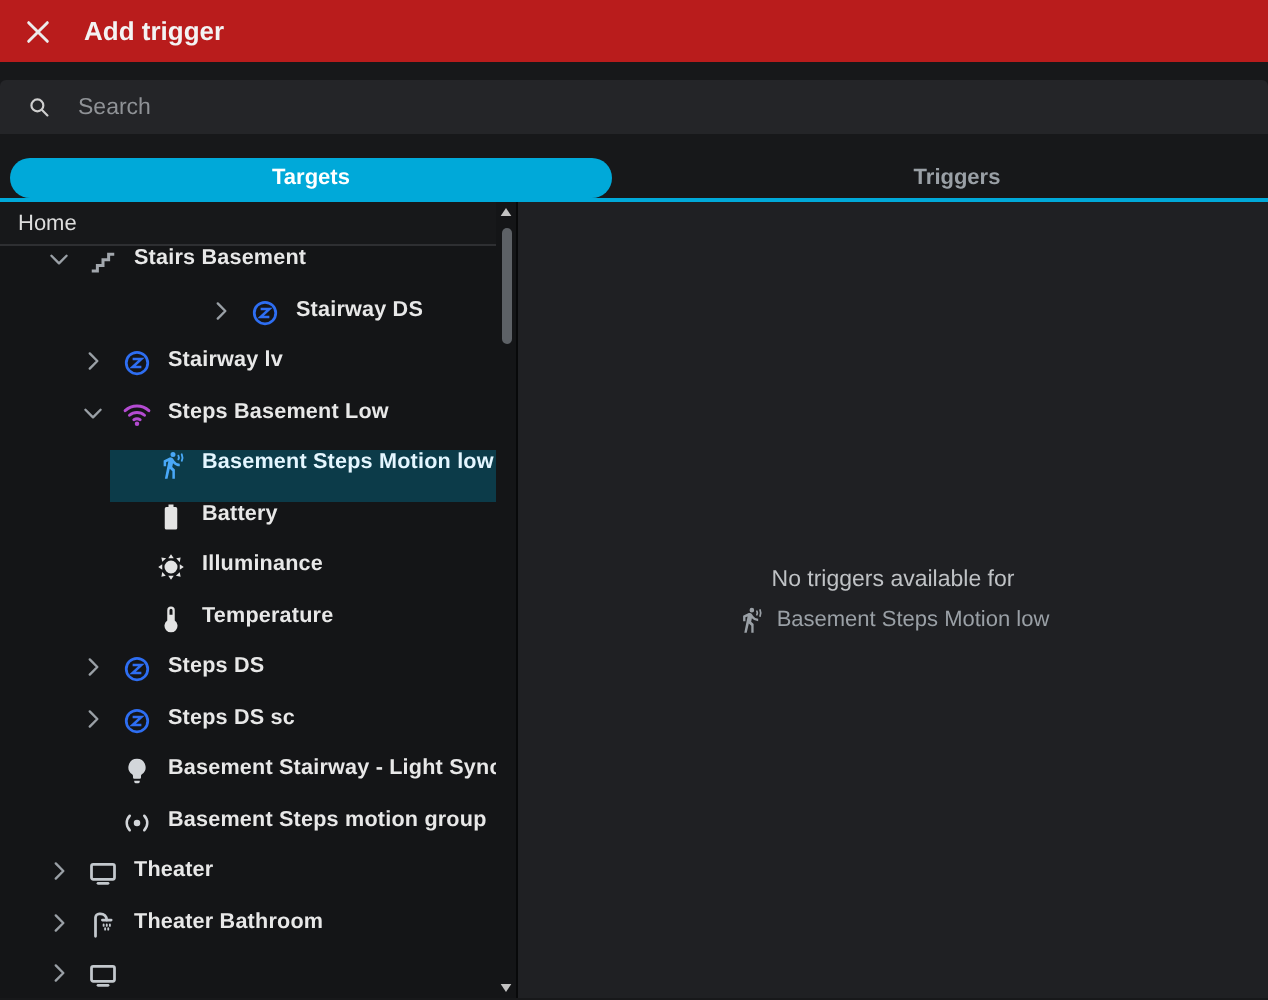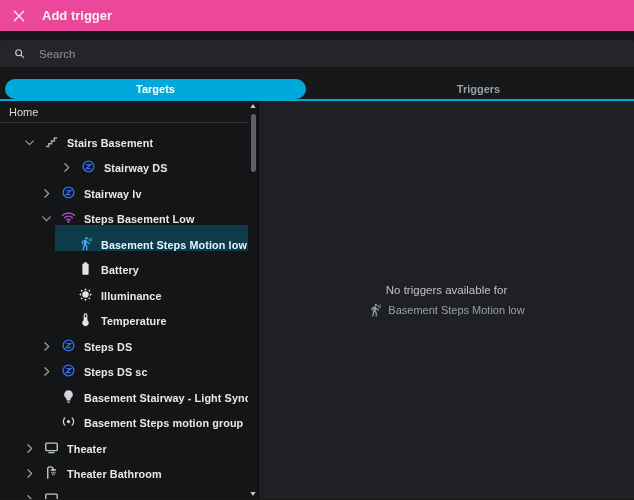--- a/index.html
+++ b/index.html
@@ -6,42 +6,42 @@
   body{
     width:634px;height:500px;overflow:hidden;
     background:#17181a;color:#e6e6e6;
     font-family:"Liberation Sans",sans-serif;
     position:relative;
   }
   .icon svg{width:100%;height:100%;display:block}
   button{cursor:pointer;font-family:inherit}
 
   
-  .topbar{height:31px;background:#ec4899;display:flex;align-items:center;gap:15px;padding:0 11px}
+  .topbar{height:31px;background:#b91c1c;display:flex;align-items:center;gap:15px;padding:0 11px}
   .icon-btn{width:16px;height:16px;color:#ececec;background:none;border:0;padding:0;flex:0 0 16px}
   .title{font-size:13px;font-weight:700;color:#f3f3f3}
 
   
   .searchbar{height:27px;margin-top:9px;background:#242528;display:flex;align-items:center;gap:11px;padding:0 13px;border-radius:3px 3px 0 0}
   .searchbar .s{width:13px;height:13px;color:#cfcfcf;flex:0 0 13px}
   .searchbar input{flex:1;background:transparent;border:0;outline:none;color:#e6e6e6;font-size:11.5px}
   .searchbar input::placeholder{color:#8f9296}
 
   
   .tabs{display:flex;height:20px;margin-top:12px;border-bottom:2px solid var(--accent);padding:0 5px;gap:22px}
   .tab{flex:1;display:flex;align-items:center;justify-content:center;font-size:11px;background:none;border:0;color:#9aa0a6;font-weight:700}
   .tab.active{background:var(--accent);color:#ffffff;border-radius:11px;font-weight:700}
 
   
   .main{display:flex;height:398px}
   .tree-panel{width:258px;position:relative;background:#141517;border-right:1px solid #08090a;overflow:hidden}
   .tree-root{height:21px;display:flex;align-items:center;padding:0 9px;font-size:11px;color:#dddddd;background:#17181a;border-bottom:1px solid #2e2f32;cursor:pointer}
   .tree-scroll{position:absolute;top:22px;bottom:0;left:0;right:10px;overflow:hidden}
 
-  .tree-row{height:25.5px;display:flex;align-items:flex-end;gap:8px;font-size:10.8px;cursor:pointer}
+  .tree-row{height:25.5px;display:flex;align-items:flex-start;gap:8px;font-size:10.8px;cursor:pointer}
   .tree-row .label{white-space:nowrap;font-weight:700;color:#e8e8e8;letter-spacing:.1px}
   .chev{width:13px;height:13px;flex:0 0 13px;color:#9aa0a6;display:flex}
   .chev.empty{visibility:hidden}
   .ticon{width:15px;height:15px;flex:0 0 15px;display:flex}
   .tree-row.selected{background:linear-gradient(90deg,transparent 55px,var(--selbg) 55px)}
   .tree-row.selected .label{color:var(--seltext)}
 
   
   .sbar{position:absolute;top:0;right:0;bottom:0;width:10px;display:flex;flex-direction:column;align-items:center;justify-content:space-between;background:#141517}
   .sbtn{width:10px;height:10px;padding:1px;border:0;background:none;color:#c2c2c2}
@@ -92,21 +92,21 @@
               <path d="m5 9 7 7 7-7" stroke="currentColor" stroke-width="2.2" fill="none" stroke-linecap="round" stroke-linejoin="round"></path>
             </svg>
           </span>
           <span class="ticon icon" style="color: rgb(162, 167, 173);">
             <svg viewBox="0 0 24 24">
               <path d="M3 20h4.5v-4.5H12V11h4.5V6.5H21" stroke="currentColor" stroke-width="2.4" fill="none"></path>
             </svg>
           </span>
           <span class="label">Stairs Basement</span>
         </div>
-        <div class="tree-row" style="padding-left: 60px;">
+        <div class="tree-row" style="padding-left: 60px; margin-left: 44px;">
           <span class="chev icon">
             <svg viewBox="0 0 24 24">
               <path d="m9 5 7 7-7 7" stroke="currentColor" stroke-width="2.2" fill="none" stroke-linecap="round" stroke-linejoin="round"></path>
             </svg>
           </span>
           <span class="ticon icon" style="color: rgb(46, 110, 242);">
             <svg viewBox="0 0 24 24">
               <circle cx="12" cy="12" r="8.6" stroke="currentColor" stroke-width="2.2" fill="none"></circle>
               <path d="M8.5 8.8h7l-7 6.4h7" stroke="currentColor" stroke-width="2" fill="none"></path>
             </svg>

